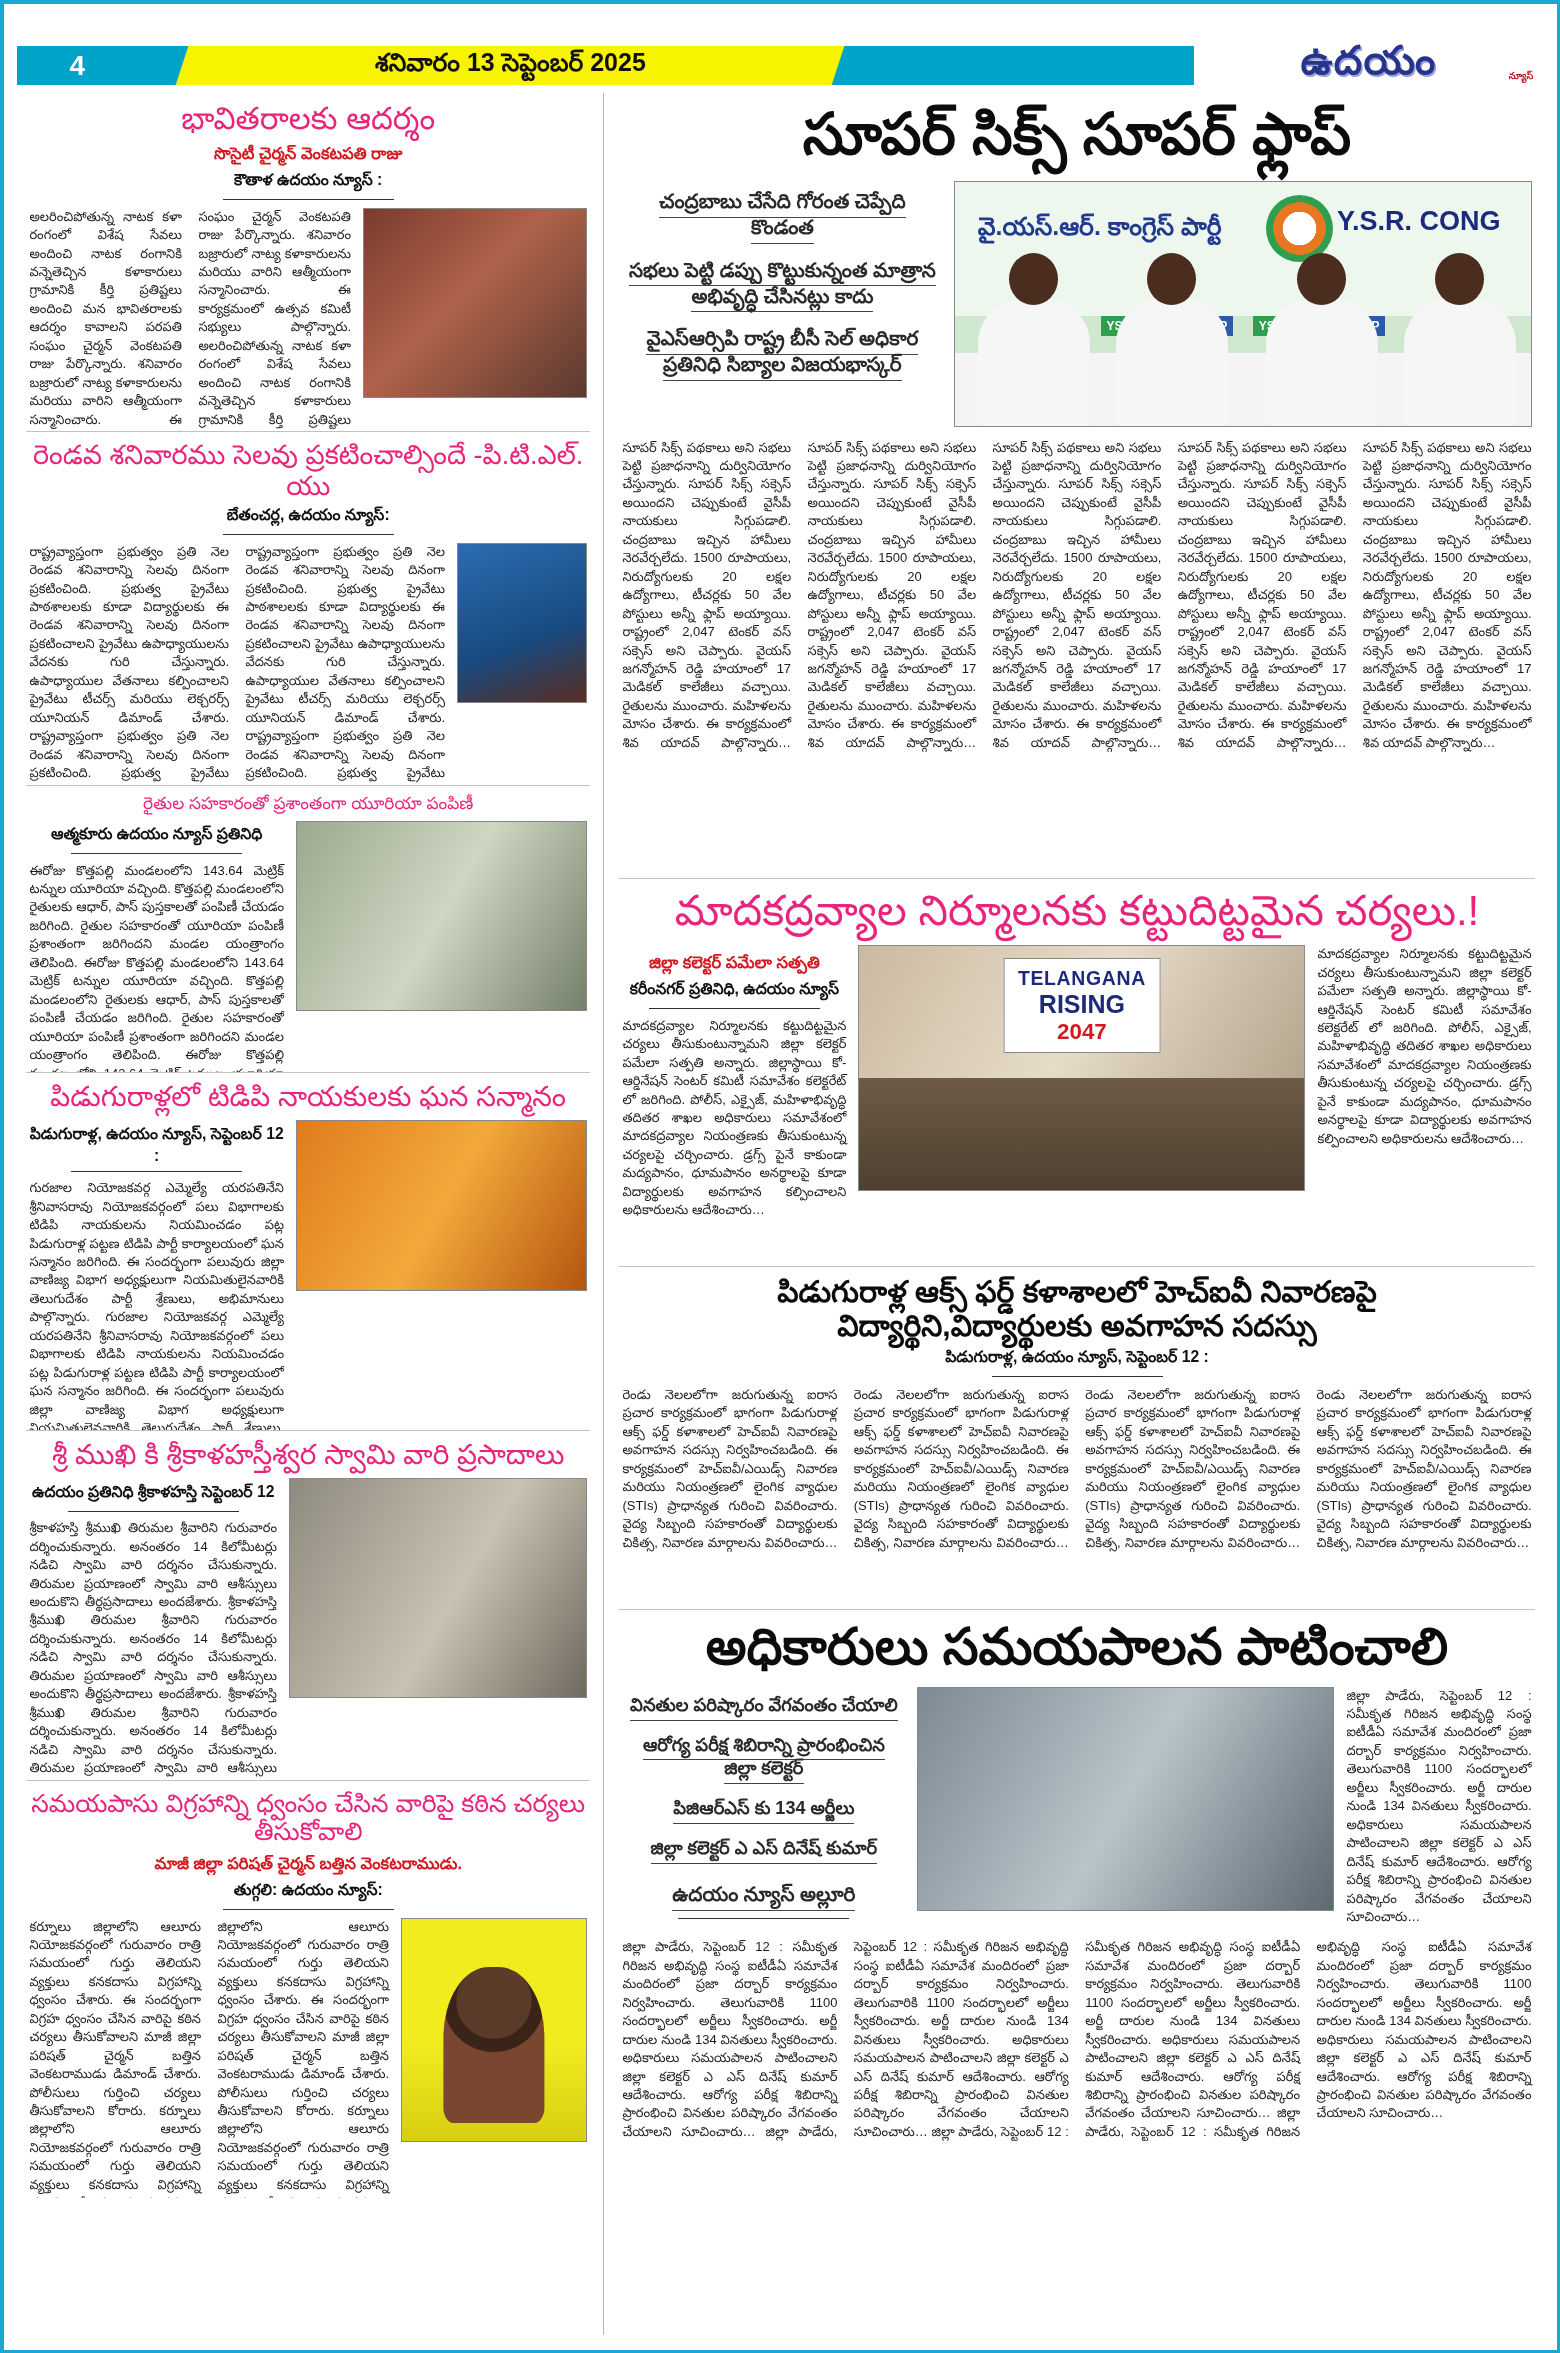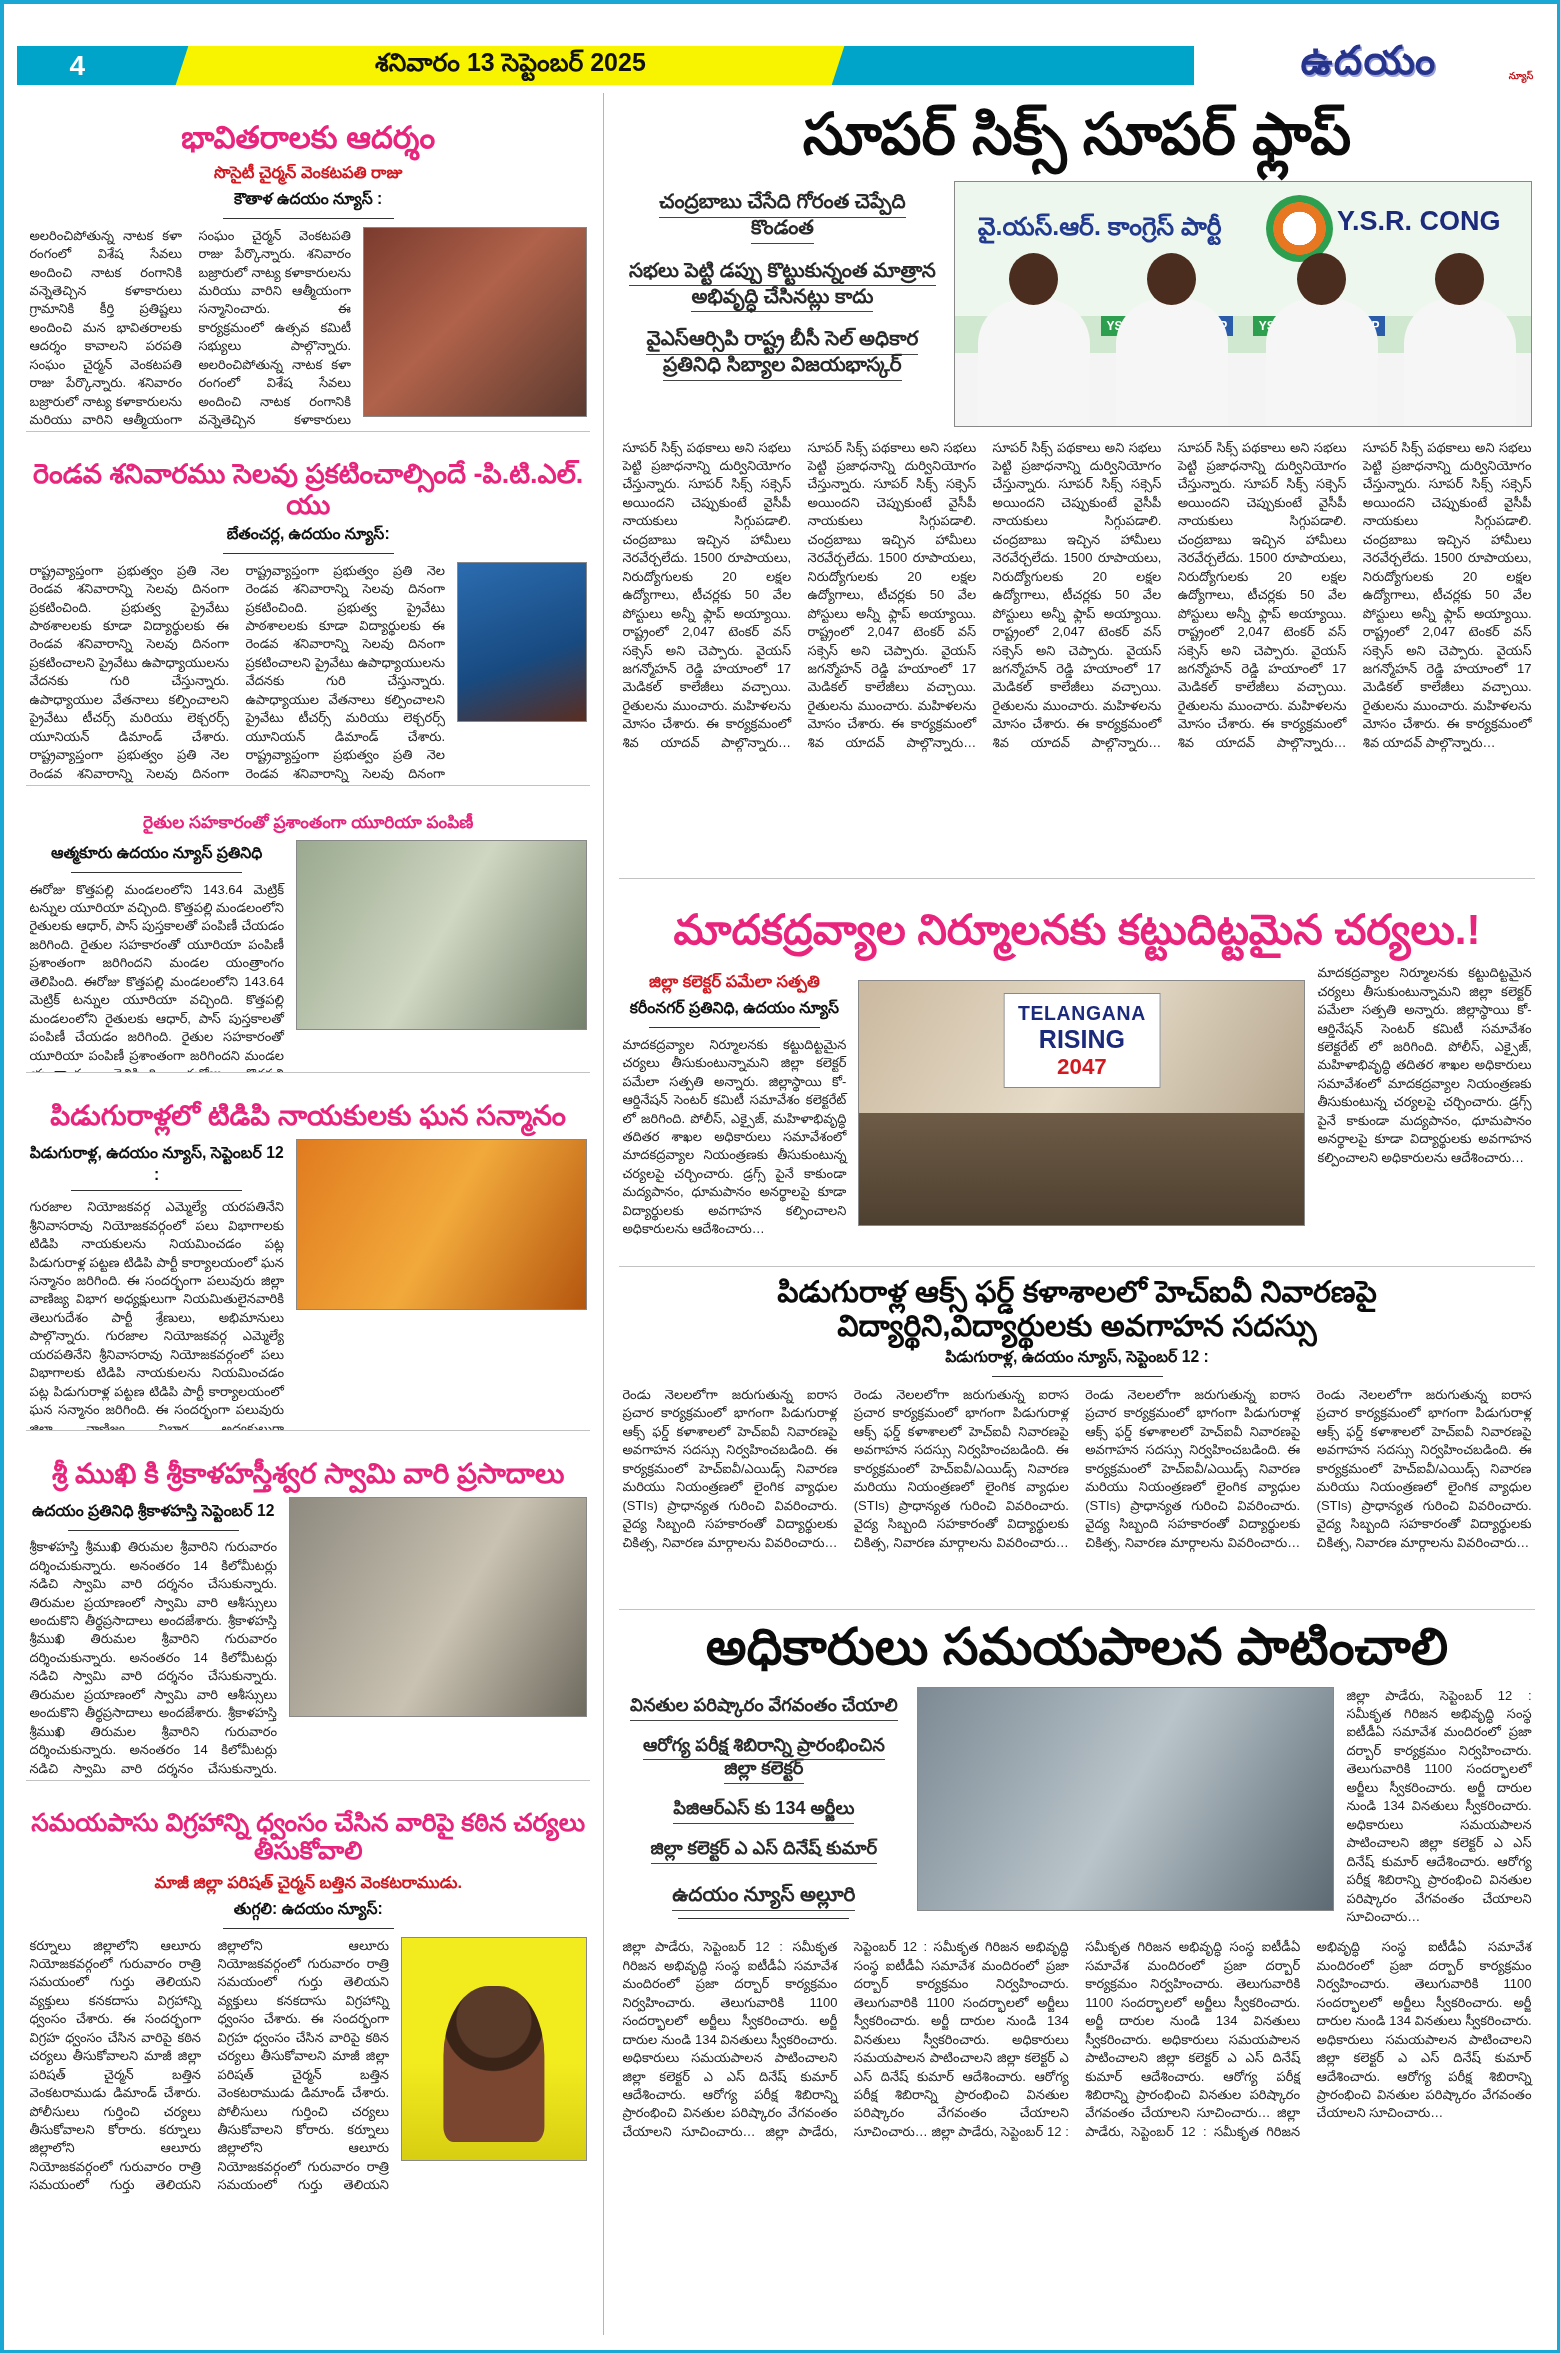--- a/index.html
+++ b/index.html
@@ -17,21 +17,21 @@
   .head-gap { flex:1; }
   .logo-block { background:#ffffff; width:350px; display:flex; align-items:center; justify-content:center; position:relative;margin-left:11px; }
   .logo-text { font-size:40px; font-weight:bold; color:#27348b; letter-spacing:1.5px; text-shadow:1.5px 1.5px 0 #9aa0d8; }
   .logo-sub { position:absolute; right:10.4px; bottom:1.5px; font-size:9.7px; color:#c0151c; font-weight:bold; }
   
   .content { position:absolute; top:89px; left:22.4px; right:22.4px; bottom:15px; display:flex; }
   .col-left { width:578px; border-right:1.5px solid #b5b5b5; padding-right:13.4px; }
   .col-right { flex:1; padding-left:15px; }
   article { position:relative; overflow:hidden; border-bottom:1.5px solid #c2c2c2; padding:7.5px 3px; }
   article:last-child { border-bottom:none; }
-  .hl-pink { color:#e8247d; font-weight:bold; text-align:center; line-height:1.15;margin-top:19px; }
+  .hl-pink { color:#e8247d; font-weight:normal; text-align:center; line-height:1.15; }
   .hl-black { color:#0c0c0c; font-weight:bold; text-align:center; line-height:1.15; }
   .subhead-red { color:#d31820; font-weight:bold; text-align:center; font-size:16.4px; margin-top:7.5px; }
   .byline { color:#111; font-weight:bold; text-align:center; font-size:15.7px; margin-top:4.5px; }
   .byline .rule, .subrule { display:block; width:171px; margin:6px auto 0; border-bottom:1.5px solid #333; }
   .bodytxt { font-size:13px; line-height:1.42; color:#1a1a1a; text-align:justify; word-break:break-word; }
   .cols-2 { column-count:2; column-gap:16.4px; }
   .cols-4 { column-count:4; column-gap:16.4px; }
   .cols-5 { column-count:5; column-gap:16.4px; }
   .flexrow { display:flex; gap:12px; margin-top:7.5px; }
   .photo { border:0.7px solid #888; overflow:hidden; position:relative; flex-shrink:0; }
@@ -50,21 +50,21 @@
   .ph-ysr { background:linear-gradient(180deg,#eef7ee 0 55%,#cfe8cf 55% 70%,#f4f4f4 70% 100%);text-align:center; }
   .ysr-text { position:absolute; top:30px; left:22.4px; font-size:25px; font-weight:bold; color:#223a8f; }
   .ysr-logo { position:absolute; top:13.4px; left:54%; width:67px; height:67px; border-radius:50%; background:radial-gradient(circle,#ffffff 0 35%,#e87722 36% 55%,#2e9e4f 56% 75%,#2a5caa 76% 100%); }
   .ysr-text2 { position:absolute; top:24px; right:30px; font-size:27px; font-weight:bold; color:#1b2a7a; }
   .ysr-strip { position:absolute; top:134px; left:0; right:0; display:flex; gap:19.4px; justify-content:center; }
   .ysr-strip b { font-size:12px; color:#fff; background:#2e9e4f; padding:3px 6px; }
   .ysr-strip b:nth-child(even) { background:#2a5caa; }
   .person { position:absolute; bottom:0; width:112px; height:127px; background:#f6f6f6; border-radius:45px 45px 0 0; }
   .person:before { content:""; position:absolute; top:-46px; left:31px; width:49px; height:52px; background:#4a2d1e; border-radius:50%; }
   
-  .ph-tel { background:linear-gradient(120deg,#cbb9a0,#e6dcc8 45%,#a99880);margin-top:16px; }
+  .ph-tel { background:linear-gradient(120deg,#cbb9a0,#e6dcc8 45%,#a99880); }
   .tel-sign { position:absolute; top:12px; left:50%; transform:translateX(-50%); background:#ffffff; border:1.5px solid #888; padding:7.5px 13.4px; text-align:center; }
   .tel-sign .t1 { font-size:19.4px; font-weight:bold; color:#1b2a7a; letter-spacing:0.7px; }
   .tel-sign .t2 { font-size:25px; font-weight:bold; color:#1b2a7a; }
   .tel-sign .t3 { font-size:22.4px; font-weight:bold; color:#d31820; }
   .tbl-people { position:absolute; bottom:0; left:0; right:0; height:46%; background:linear-gradient(180deg,#6d5b46,#4e4030); }
 </style>
 </head>
 <body>
 
 <div class="page">

